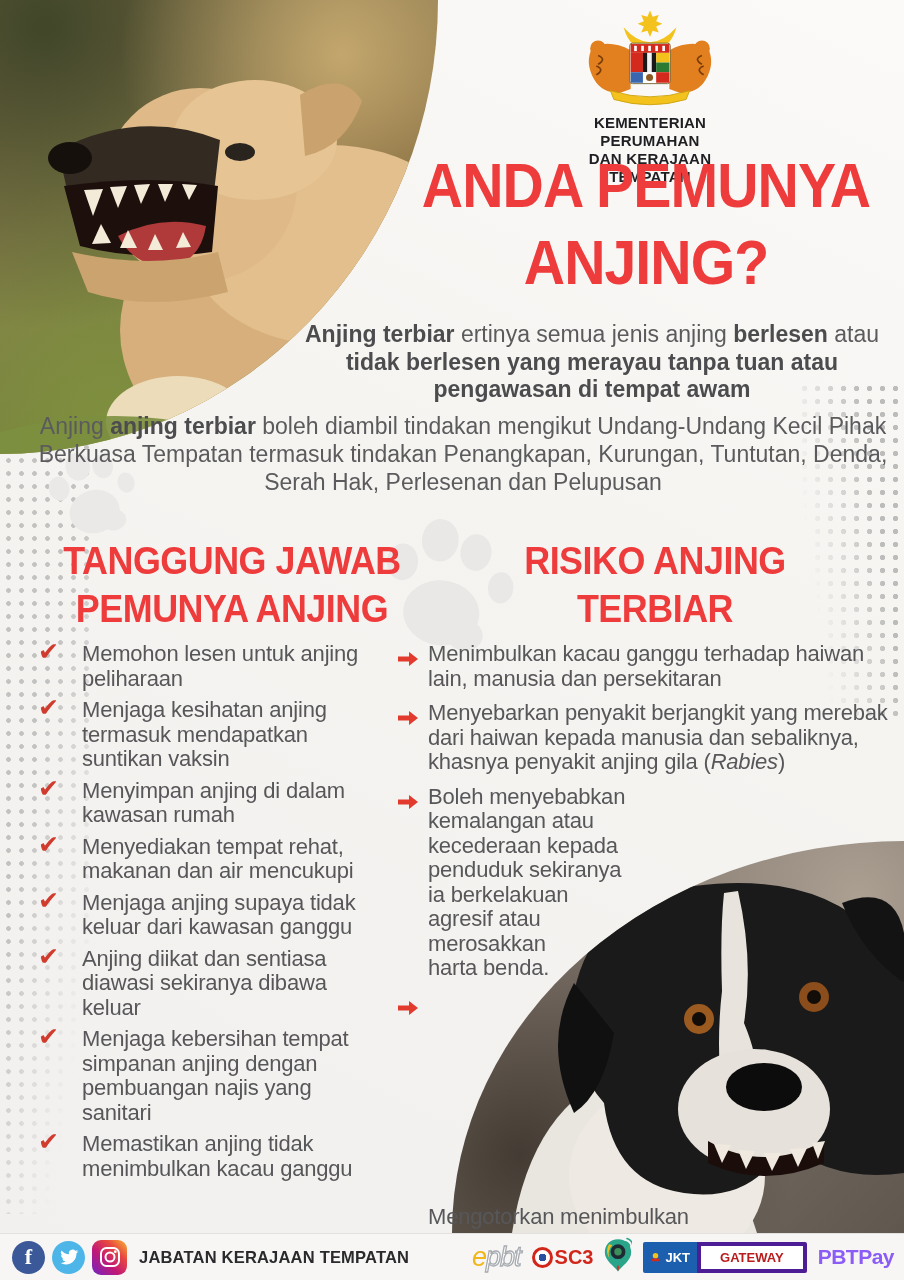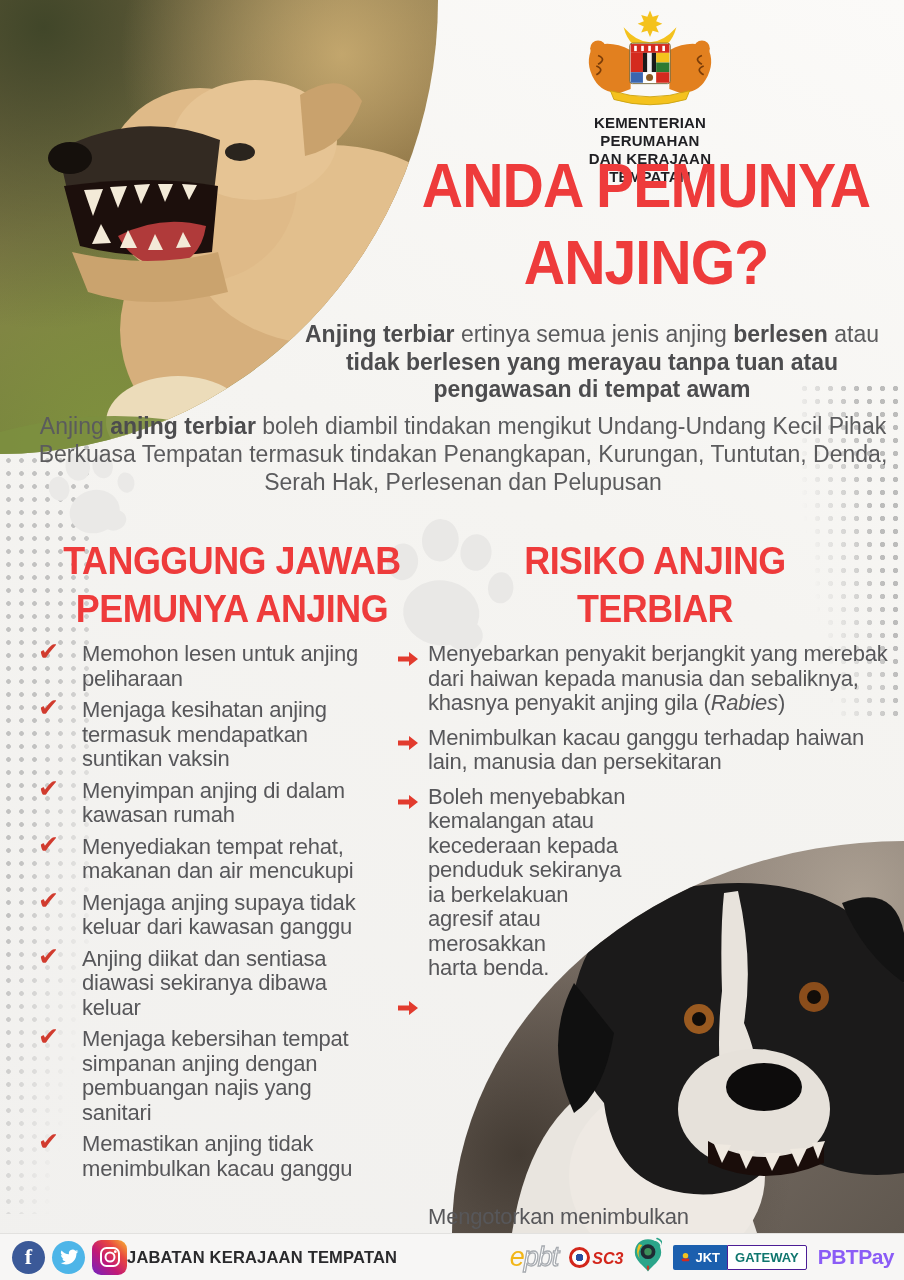--- a/index.html
+++ b/index.html
@@ -77,31 +77,31 @@
   
   .footer{position:absolute;left:0;bottom:0;width:904px;height:47px;box-sizing:border-box;
     background:#f7f6f5;border-top:1px solid #e2e1df;display:flex;align-items:center;
     padding:0 10px 0 12px;}
   .social{display:flex;align-items:center;gap:7px;}
   .soc{width:33px;height:33px;border-radius:50%;display:flex;align-items:center;justify-content:center;}
   .fb{background:#3b5998;color:#fff;font-weight:bold;font-size:22px;font-family:"Liberation Serif",serif;}
   .tw{background:#4db5e8;}
   .ig{width:35px;height:35px;border-radius:9px;
     background:linear-gradient(45deg,#7024c4,#c21975 40%,#e8483f 70%,#f7b733);}
-  .agency{font-size:16.5px;font-weight:bold;color:#2a2a2c;letter-spacing:.2px;}
+  .agency{margin-left:12px;font-size:16.5px;font-weight:bold;color:#2a2a2c;letter-spacing:.2px;}
   .flogos{margin-left:auto;display:flex;align-items:center;gap:11px;}
   .epbt{font-style:italic;font-weight:400;font-size:27px;letter-spacing:-1px;white-space:nowrap;}
   .epbt-e{color:#f2b619;}
   .epbt-rest{color:#ffffff;-webkit-text-stroke:1.3px #a7abb0;text-stroke:1.3px #a7abb0;}
-  .osc{display:flex;align-items:flex-end;gap:2px;font-style:italic;font-weight:800;font-size:16px;color:#d3261b;white-space:nowrap;}
+  .osc{display:flex;align-items:center;gap:2px;font-weight:800;font-size:20px;color:#d3261b;white-space:nowrap;}
   .osc-o{width:21px;height:21px;border-radius:50%;border:3px solid #d3261b;box-sizing:border-box;
     background:radial-gradient(#2b4fa0 34%,#fff 36%);}
   .jkt-badge{display:flex;align-items:stretch;font-size:13px;font-weight:bold;line-height:1;}
   .jkt-blue{background:#1b5fae;color:#fff;display:flex;align-items:center;gap:4px;padding:5px 7px;border-radius:2px 0 0 2px;}
-  .gateway{background:#fff;border:1px solid #4c1d95;color:#0f766e;display:flex;align-items:center;padding:5px 7px;border-radius:0 2px 2px 0;}
+  .gateway{background:#fff;border:4px solid #4c1d95;color:#b91c1c;display:flex;align-items:center;padding:5px 19px;border-radius:0 2px 2px 0;}
   .pbtpay{font-weight:800;font-size:21px;color:#8b5cf6;letter-spacing:-.5px;white-space:nowrap;}
 </style>
 </head>
 <body>
 
 <div class="poster">
 
   <div class="dots dots-left"></div>
   <div class="dots dots-right"></div>
 
@@ -250,27 +250,27 @@
     <div class="li li-check"><span class="check">✔</span><span class="txt">Anjing diikat dan sentiasa diawasi sekiranya dibawa keluar</span></div>
     <div class="li li-check"><span class="check">✔</span><span class="txt">Menjaga kebersihan tempat simpanan  anjing dengan pembuangan najis yang sanitari</span></div>
     <div class="li li-check"><span class="check">✔</span><span class="txt">Memastikan anjing tidak menimbulkan kacau ganggu</span></div>
   </div>
 
   <div class="list list-right">
     <div class="li li-arrow">
       <span class="arrow"><svg width="20" height="14" viewBox="0 0 20 14">
             <path d="M0 4.5 H11 V0 L20 7 L11 14 V9.5 H0 Z" fill="#e23b2e"></path>
           </svg></span>
-      <span class="txt"><span>Menyebarkan penyakit berjangkit yang merebak dari haiwan kepada manusia dan sebaliknya, khasnya penyakit anjing gila (</span><i>Rabies</i><span>)</span></span>
+      <span class="txt"><span>Menimbulkan kacau ganggu terhadap haiwan lain, manusia dan persekitaran</span><i></i><span></span></span>
     </div>
     <div class="li li-arrow">
       <span class="arrow"><svg width="20" height="14" viewBox="0 0 20 14">
             <path d="M0 4.5 H11 V0 L20 7 L11 14 V9.5 H0 Z" fill="#e23b2e"></path>
           </svg></span>
-      <span class="txt"><span>Menimbulkan kacau ganggu terhadap haiwan lain, manusia dan persekitaran</span><i></i><span></span></span>
+      <span class="txt"><span>Menyebarkan penyakit berjangkit yang merebak dari haiwan kepada manusia dan sebaliknya, khasnya penyakit anjing gila (</span><i>Rabies</i><span>)</span></span>
     </div>
     <div class="curve-spacer"></div>
     <div class="li li-arrow">
       <span class="arrow"><svg width="20" height="14" viewBox="0 0 20 14">
             <path d="M0 4.5 H11 V0 L20 7 L11 14 V9.5 H0 Z" fill="#e23b2e"></path>
           </svg></span>
       <span class="txt"><span>Boleh menyebabkan kemalangan atau kecederaan kepada penduduk sekiranya ia berkelakuan agresif atau merosakkan harta benda.</span><i></i><span></span></span>
     </div>
     <div class="li li-arrow">
       <span class="arrow"><svg width="20" height="14" viewBox="0 0 20 14">

